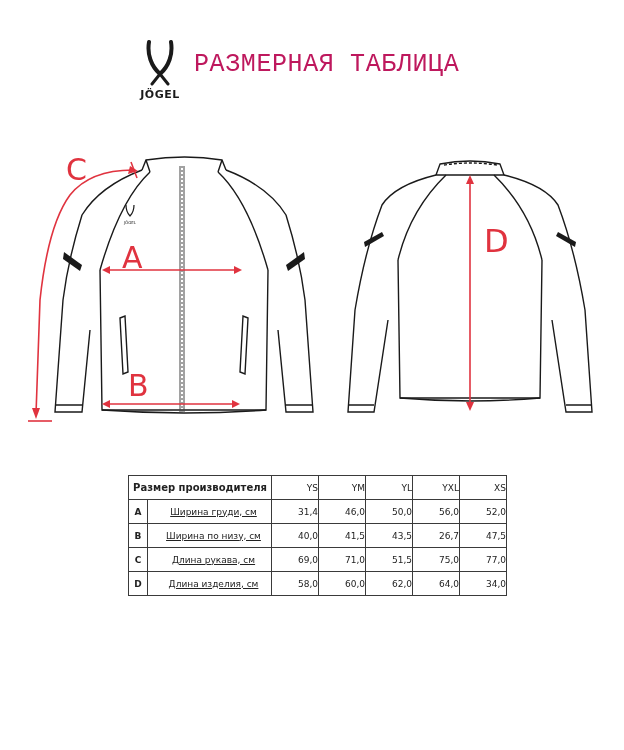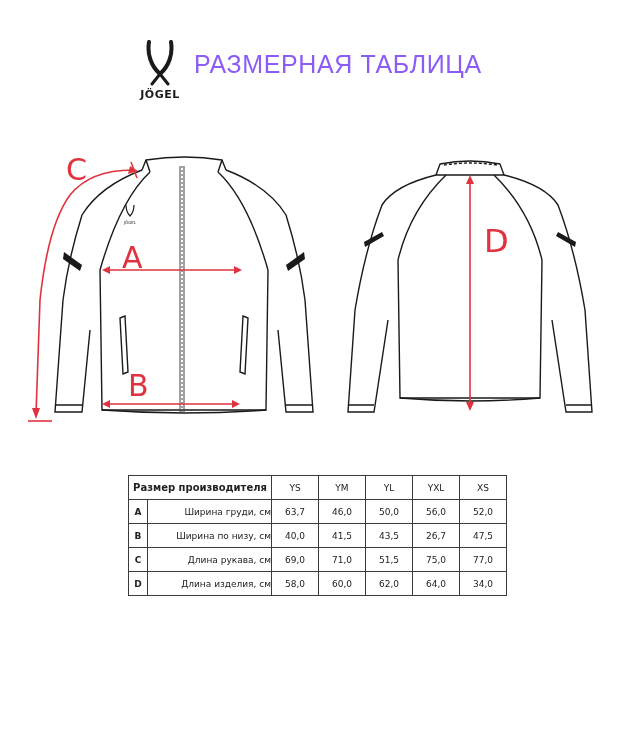--- a/index.html
+++ b/index.html
@@ -1,27 +1,27 @@
 <!DOCTYPE html>
 <html><head>
 <meta charset="utf-8">
 <style>
   html, body { margin:0; padding:0; background:#ffffff; }
   body { width:624px; height:750px; position:relative; overflow:hidden; font-family:"DejaVu Sans", sans-serif; color:#1a1a1a; }
   .header { position:absolute; left:0; top:0; width:624px; height:110px; }
   .logo { position:absolute; left:135px; top:40px; width:50px; height:64px; }
   .logo-text { position:absolute; left:0; top:48px; width:50px; text-align:center; font-size:11px; font-weight:bold; letter-spacing:0.5px; font-family:"DejaVu Sans", sans-serif; }
-  .title { position:absolute; left:194px; top:50px; font-size:25px; font-weight:normal; letter-spacing:0.6px; font-family:Liberation Sans, sans-serif; color:#8b5cf6; }
+  .title { position:absolute; left:194px; top:50px; font-size:25px; font-weight:normal; letter-spacing:0.6px; font-family:Liberation Mono, monospace; color:#be185d; }
   .drawings { position:absolute; left:0; top:130px; width:624px; height:310px; }
   .size-table { position:absolute; left:128px; top:475px; border-collapse:collapse; font-family:"DejaVu Sans", sans-serif; font-size:9px; color:#222; }
   .size-table td { border:1px solid #3a3a3a; text-align:center; padding:0; height:23px; }
   .size-table .hdr { font-weight:bold; font-size:10px; }
   .size-table .letter { width:18px; font-weight:bold; }
-  .size-table .mlabel { width:115px; text-align:right; padding-left:8px; }
-  .size-table .val { width:46px; }
+  .size-table .mlabel { width:115px; text-align:center; padding-left:8px;text-decoration:underline; }
+  .size-table .val { width:46px;text-align:right; }
 </style>
 </head>
 <body>
 
 <div class="header">
   <div class="logo">
     <svg width="50" height="46" viewBox="0 0 50 46">
       <path d="M14 2 C12 14, 16 26, 25 34 C34 26, 38 14, 36 2" fill="none" stroke="#1a1a1a" stroke-width="4" stroke-linecap="round"></path>
       <path d="M25 34 L17 44 M25 34 L33 44" fill="none" stroke="#1a1a1a" stroke-width="3" stroke-linecap="round"></path>
     </svg>
@@ -120,21 +120,21 @@
     <td colspan="2" class="hdr" style="width:133px">Размер производителя</td>
     <td class="val">YS</td>
     <td class="val">YM</td>
     <td class="val">YL</td>
     <td class="val">YXL</td>
     <td class="val">XS</td>
   </tr>
   <tr>
     <td class="letter">A</td>
     <td class="mlabel">Ширина груди, см</td>
-    <td class="val">63,7</td>
+    <td class="val">31,4</td>
     <td class="val">46,0</td>
     <td class="val">50,0</td>
     <td class="val">56,0</td>
     <td class="val">52,0</td>
   </tr>
   <tr>
     <td class="letter">B</td>
     <td class="mlabel">Ширина по низу, см</td>
     <td class="val">40,0</td>
     <td class="val">41,5</td>

